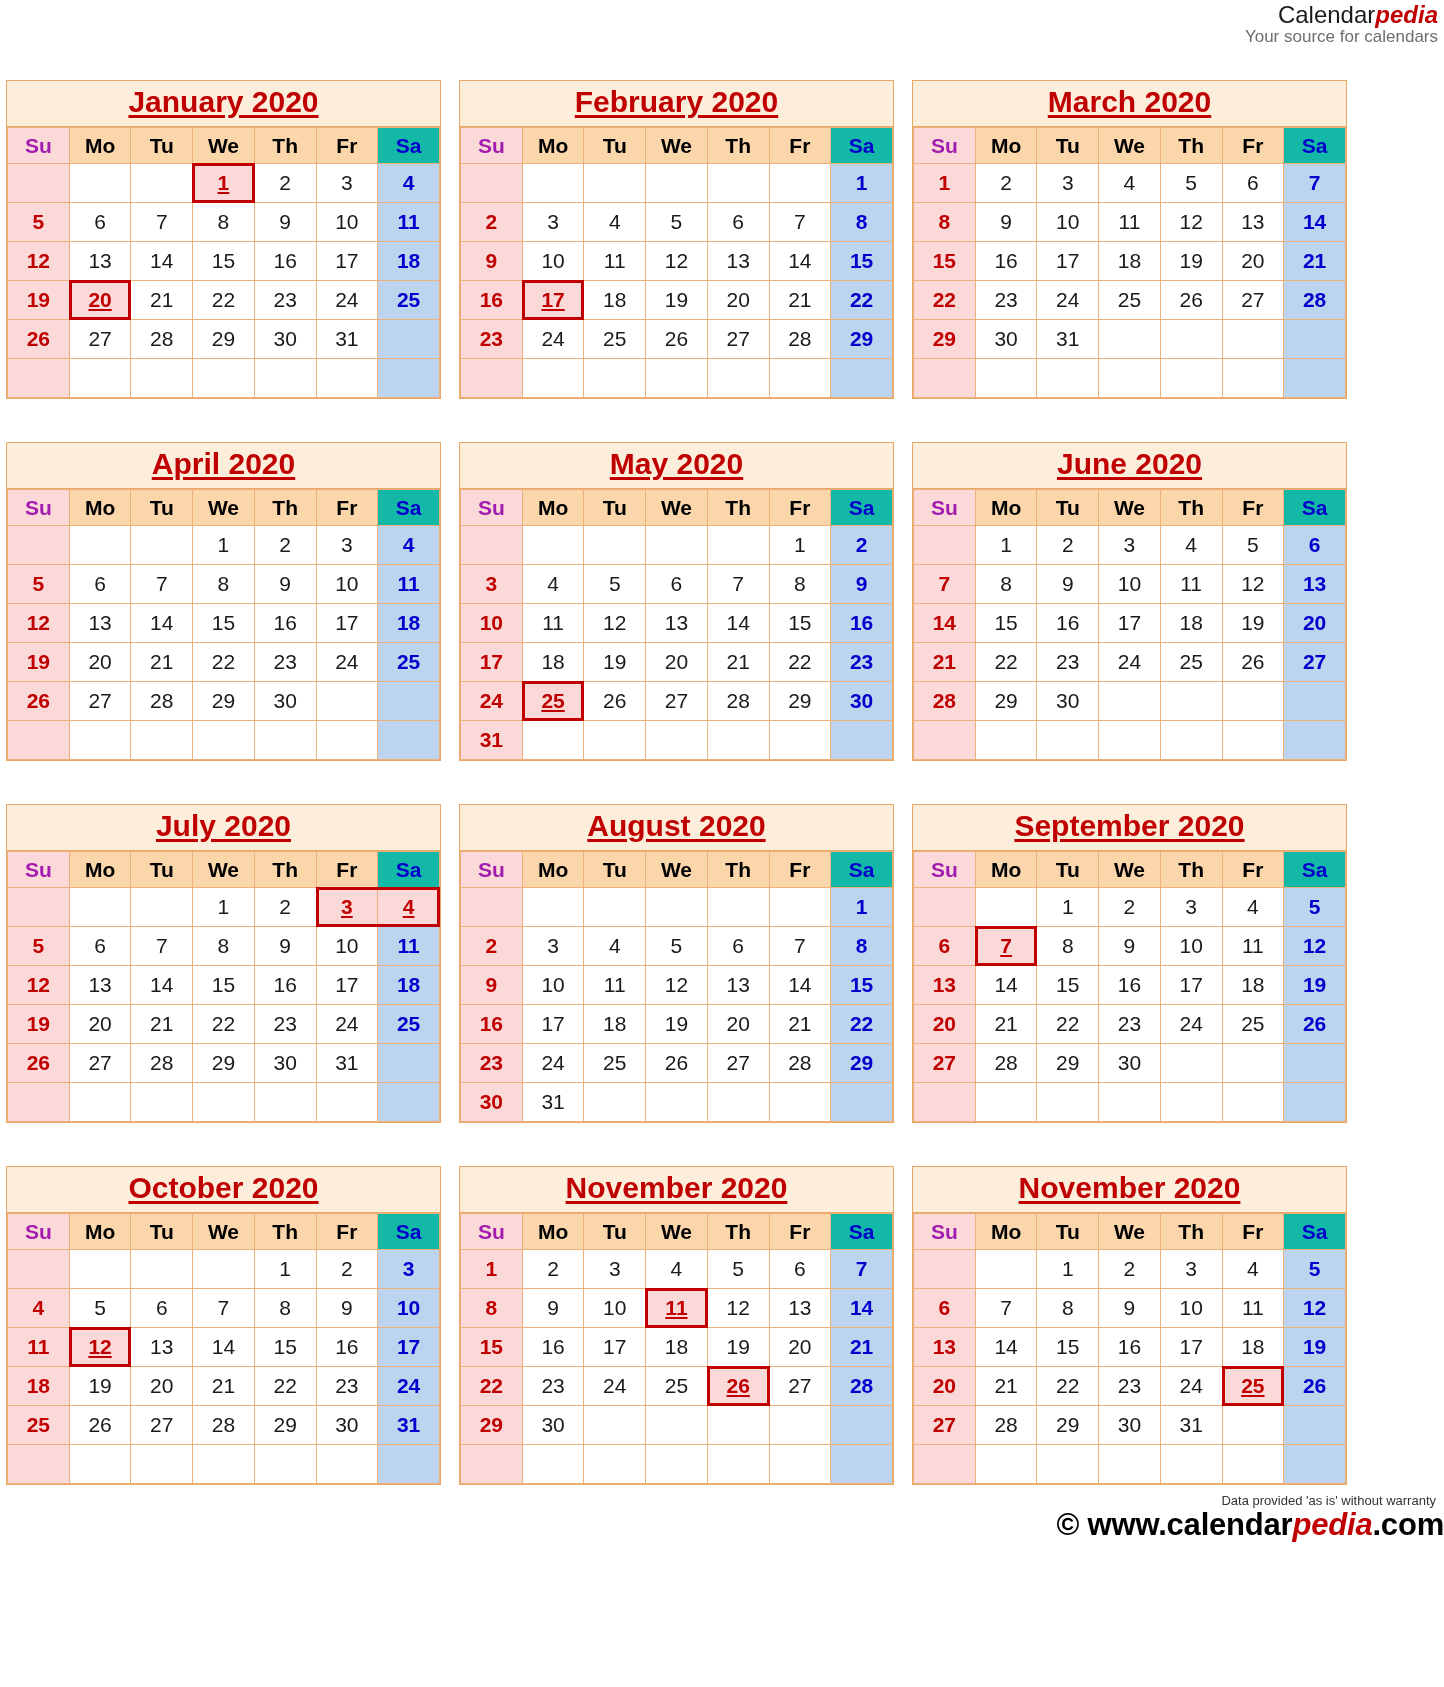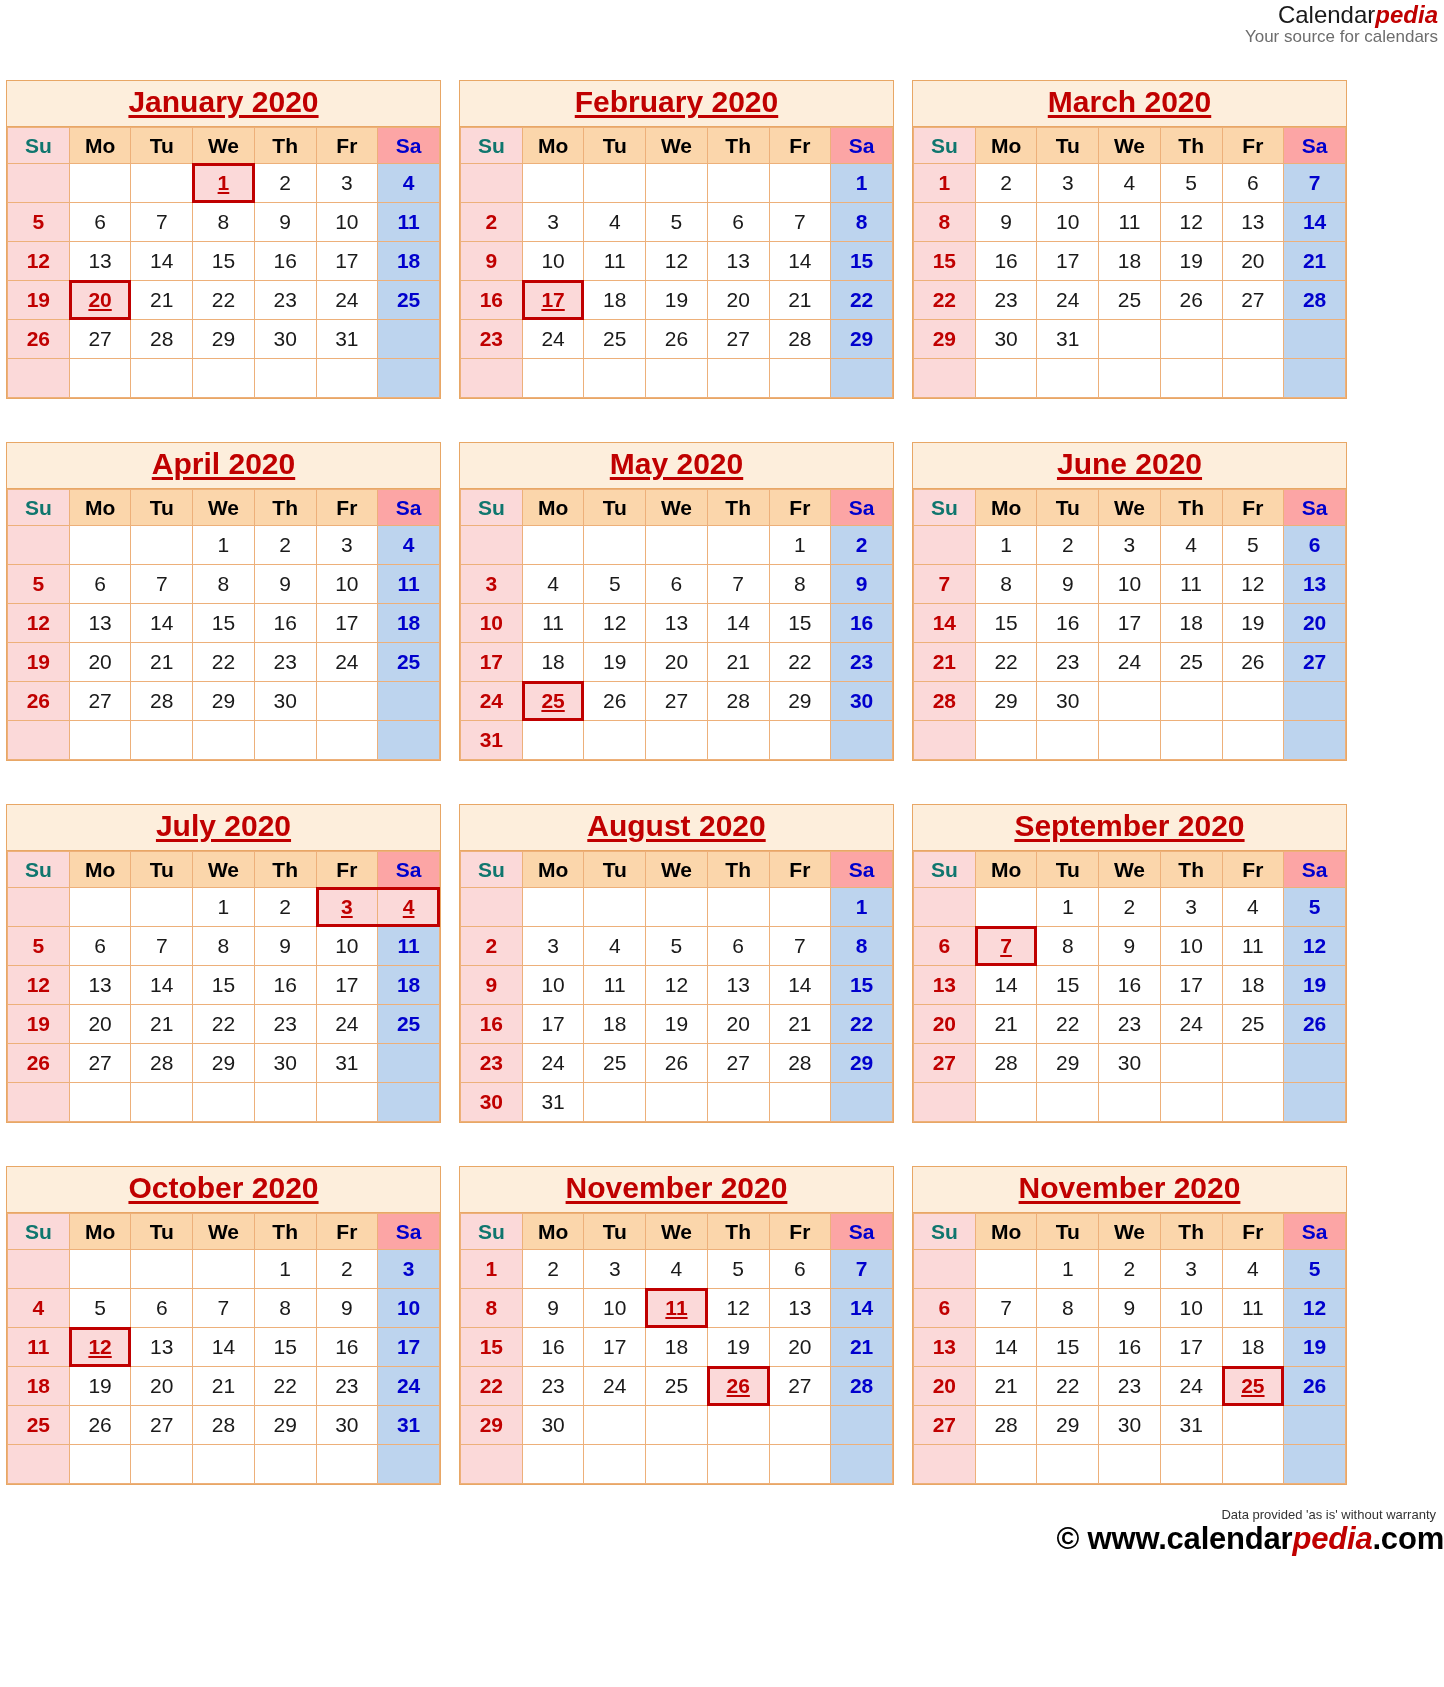--- a/index.html
+++ b/index.html
@@ -122,22 +122,22 @@
     font-size:21px;
     padding:0;
   }
   table.cal th {
     font-weight:bold;
     font-size:21px;
     height:36px;
     background:#fbd6ab;
     color:#000000;
   }
-  table.cal th.su { background:#fbd9d9; color:#0f766e; }
-  table.cal th.sa { background:#fca5a5; color:#0000cd; }
+  table.cal th.su { background:#fbd9d9; color:#a21caf; }
+  table.cal th.sa { background:#14b8a6; color:#0000cd; }
 
   td.wd { background:#ffffff; color:#1a1a1a; }
   td.su { background:#fbd9d9; color:#c00000; font-weight:bold; }
   td.sa { background:#bdd4ee; color:#0000cd; font-weight:bold; }
   td.empty { color:transparent; }
 
   
   td.hol {
     background:#fbd9d9 !important;
     color:#c00000 !important;
@@ -156,21 +156,21 @@
     pointer-events:none;
   }
   
   td.hol.pair-l::after { border-right:none; }
   td.hol.pair-r::after { border-left:none; }
 
   
   #footer {
     position:relative;
     height:64px;
-    margin-top:22px;
+    margin-top:8px;
   }
   #footer-copyright {
     text-align:right;
     font-size:31px;
     font-weight:bold;
     color:#000000;
     padding-top:14px;
     letter-spacing:-0.2px;
   }
   #footer-copyright .pedia { color:#c00000; font-style:italic; }

